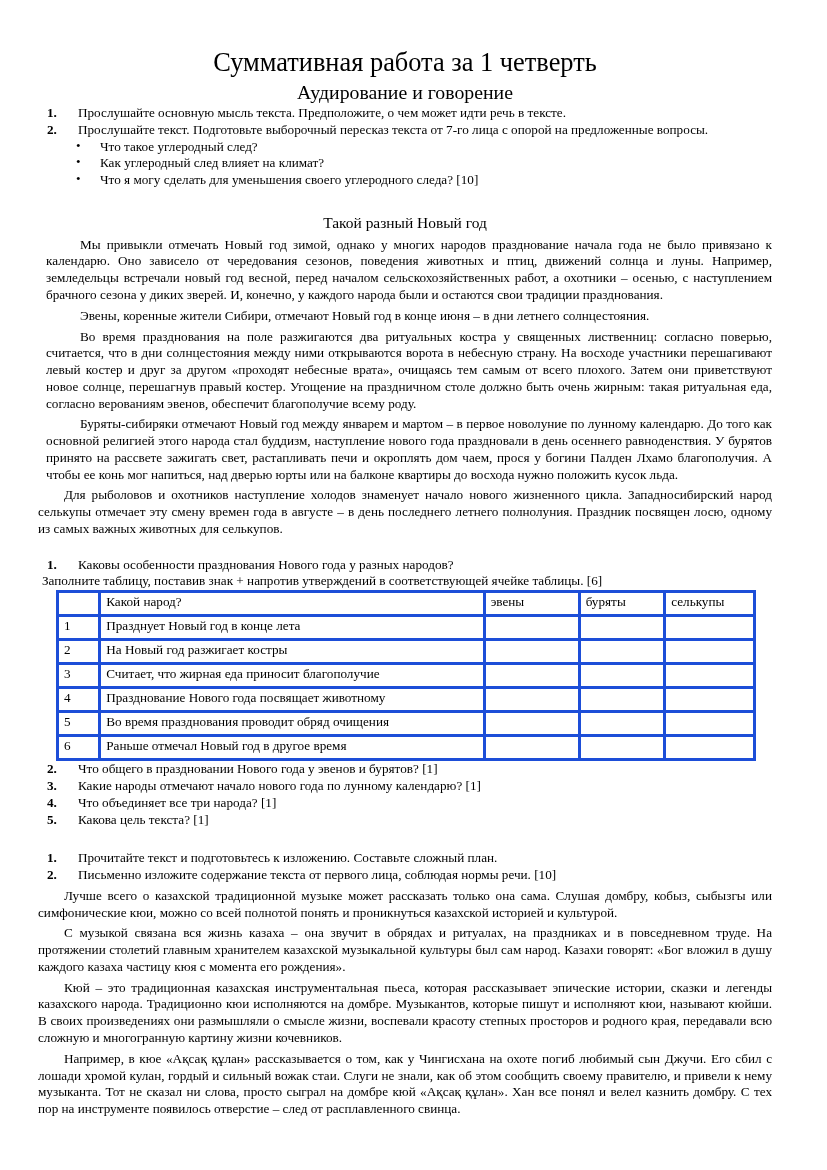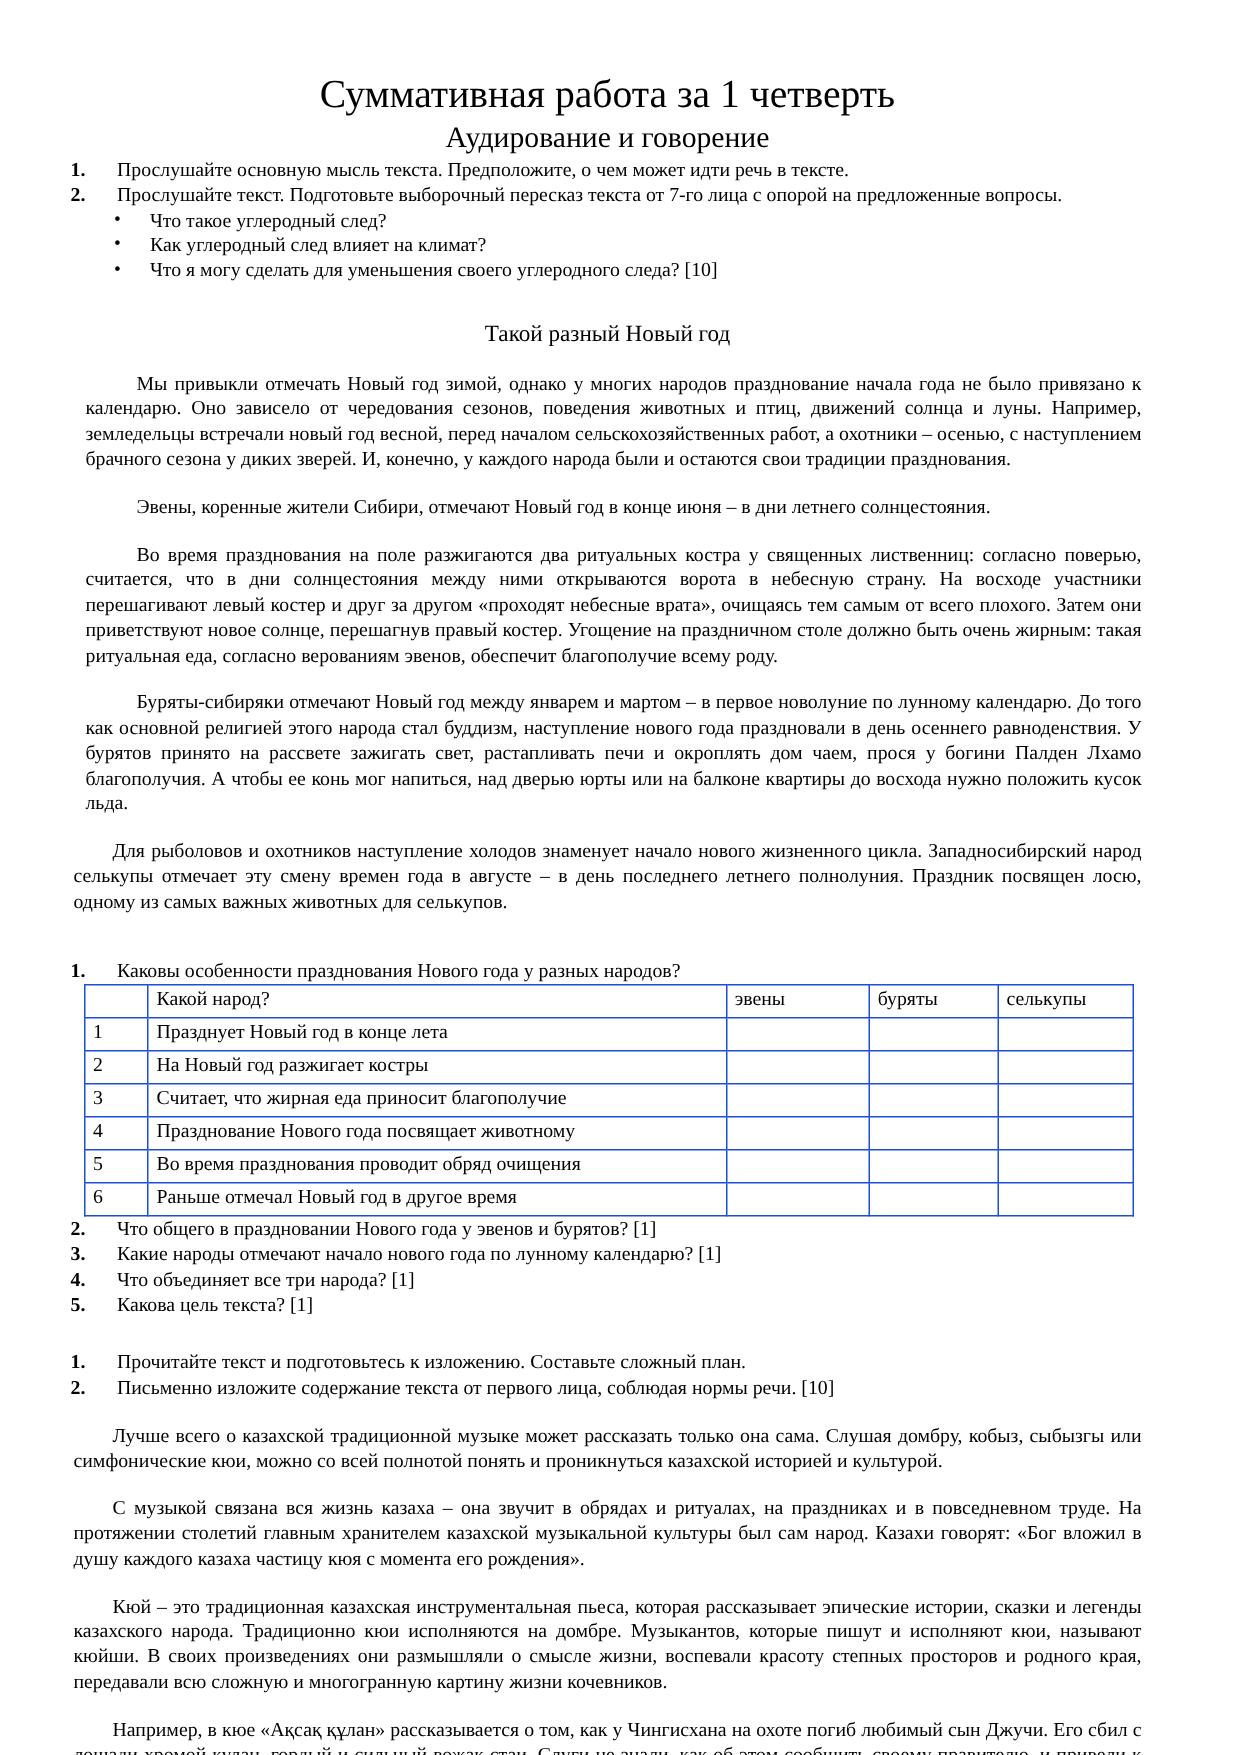--- a/index.html
+++ b/index.html
@@ -82,21 +82,21 @@
     line-height: 1.27;
   }
   ul.bullets > li > .bullet {
     position: absolute;
     left: 42px;
     top: -1px;
     font-size: 13px;
   }
 
   p.body {
-    margin: 15px;
+    margin: 4px;
     text-align: justify;
     text-justify: inter-word;
     text-indent: 34px;
     padding-left: 8px;
     line-height: 1.27;
   }
   p.body.flush {
     padding-left: 0;
     text-indent: 26px;
   }
@@ -110,21 +110,21 @@
   .spacer-md { height: 15px; }
   .spacer-lg { height: 22px; }
 
   table.grid {
     border-collapse: collapse;
     width: 700px;
     margin-left: 22px;
     table-layout: fixed;
   }
   table.grid td, table.grid th {
-    border: 1px solid #1d4ed8;
+    border: 3px solid #1d4ed8;
     padding: 1px 0 2px 5px;
     height: 18px;
     font-weight: normal;
     text-align: left;
     vertical-align: top;
     font-size: 13.2px;
     line-height: 1.2;
   }
   col.c-num { width: 40px; }
   col.c-stmt { width: 364px; }
@@ -181,20 +181,21 @@
     <p class="body flush">Для рыболовов и охотников наступление холодов знаменует начало нового жизненного цикла. Западносибирский народ селькупы отмечает эту смену времен года в августе – в день последнего летнего полнолуния. Праздник посвящен лосю, одному из самых важных животных для селькупов.</p>
 
     <div class="spacer-md"></div>
 
     <ol class="num nj">
       <li>
         <span class="marker">1.</span>
         <span class="txt">Каковы особенности празднования Нового года у разных народов?</span>
       </li>
     </ol>
+    <p class="plain">Заполните таблицу, поставив знак + напротив утверждений в соответствующей ячейке таблицы. [6]</p>
 
     <table class="grid">
       <colgroup>
         <col class="c-num">
           <col class="c-stmt">
           <col class="c-a">
           <col class="c-b">
           <col class="c-c">
       </colgroup>
       <thead>

